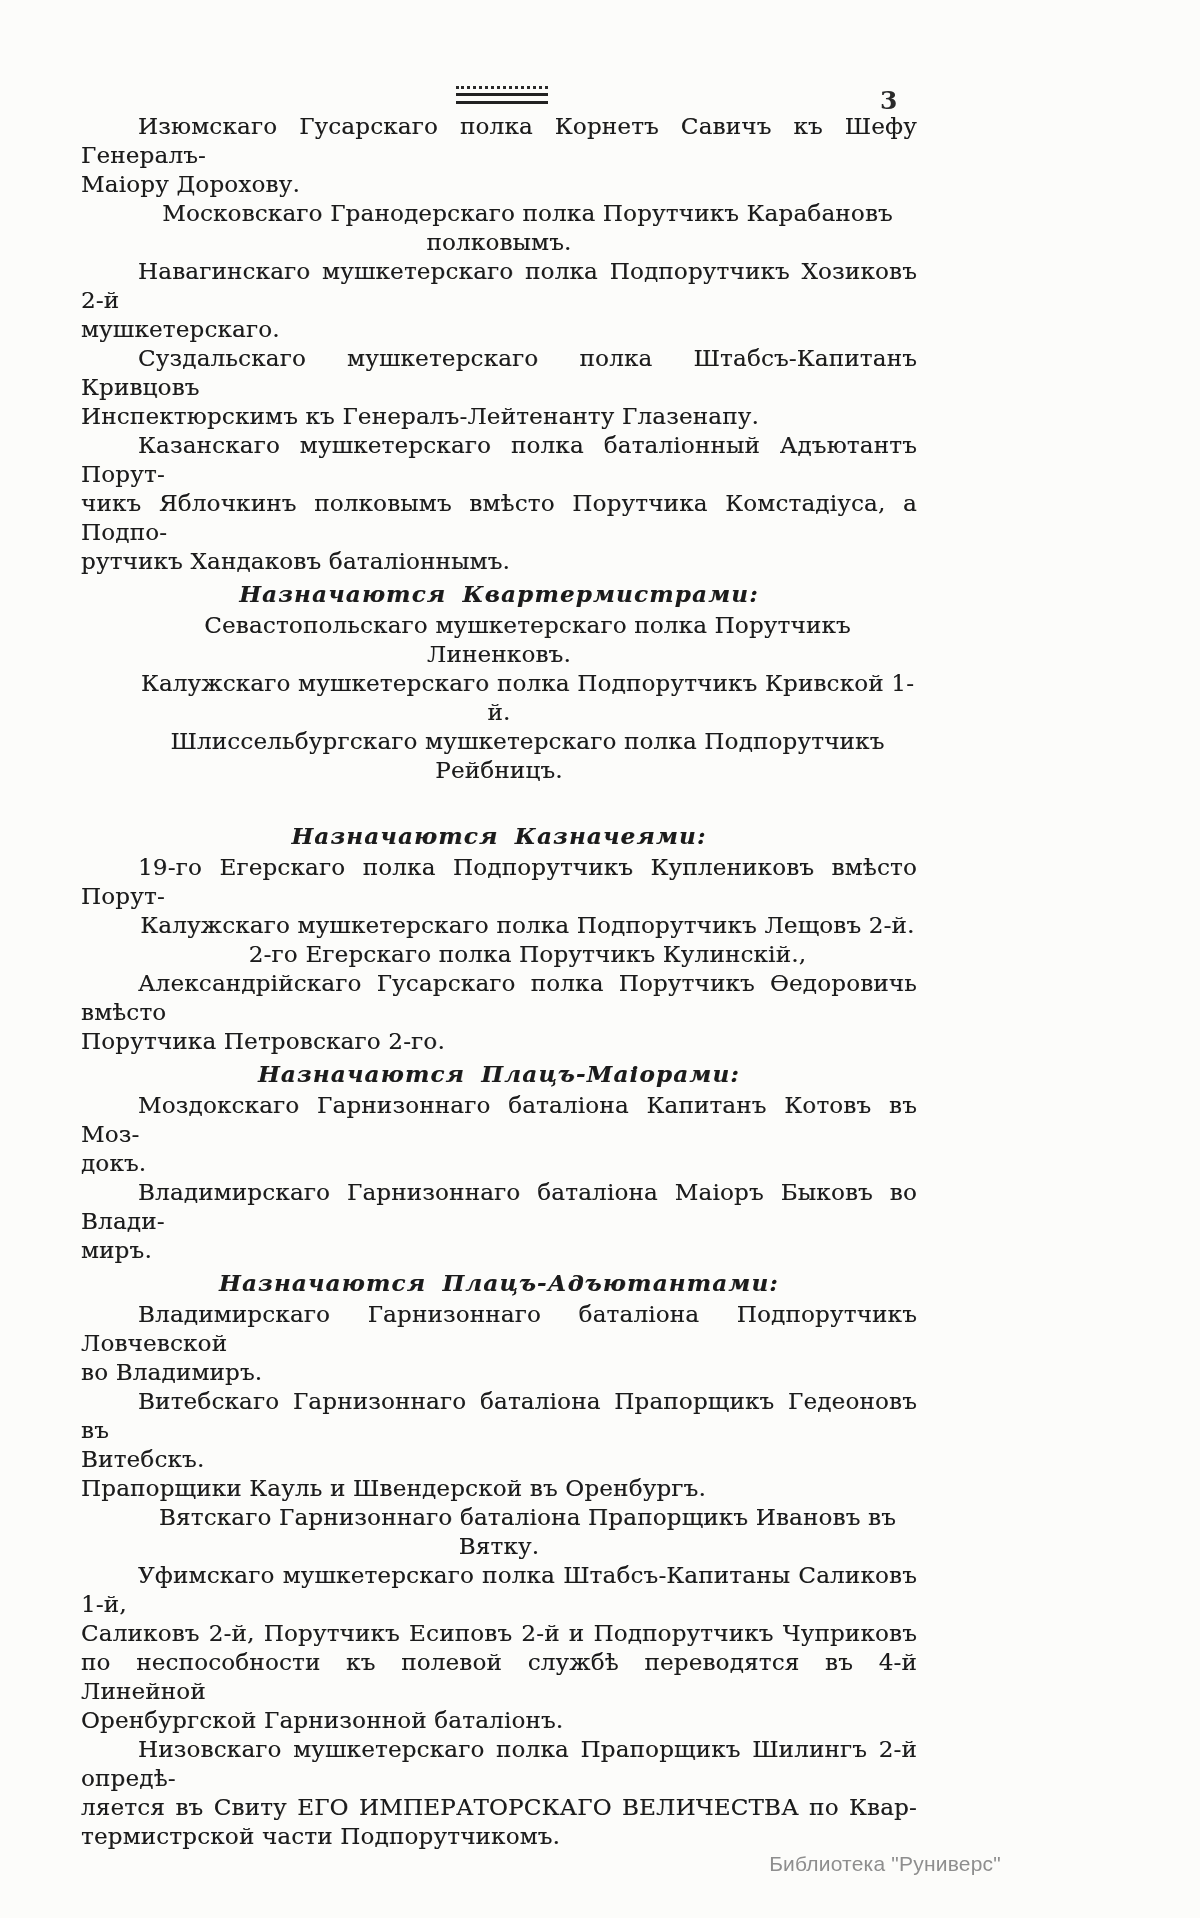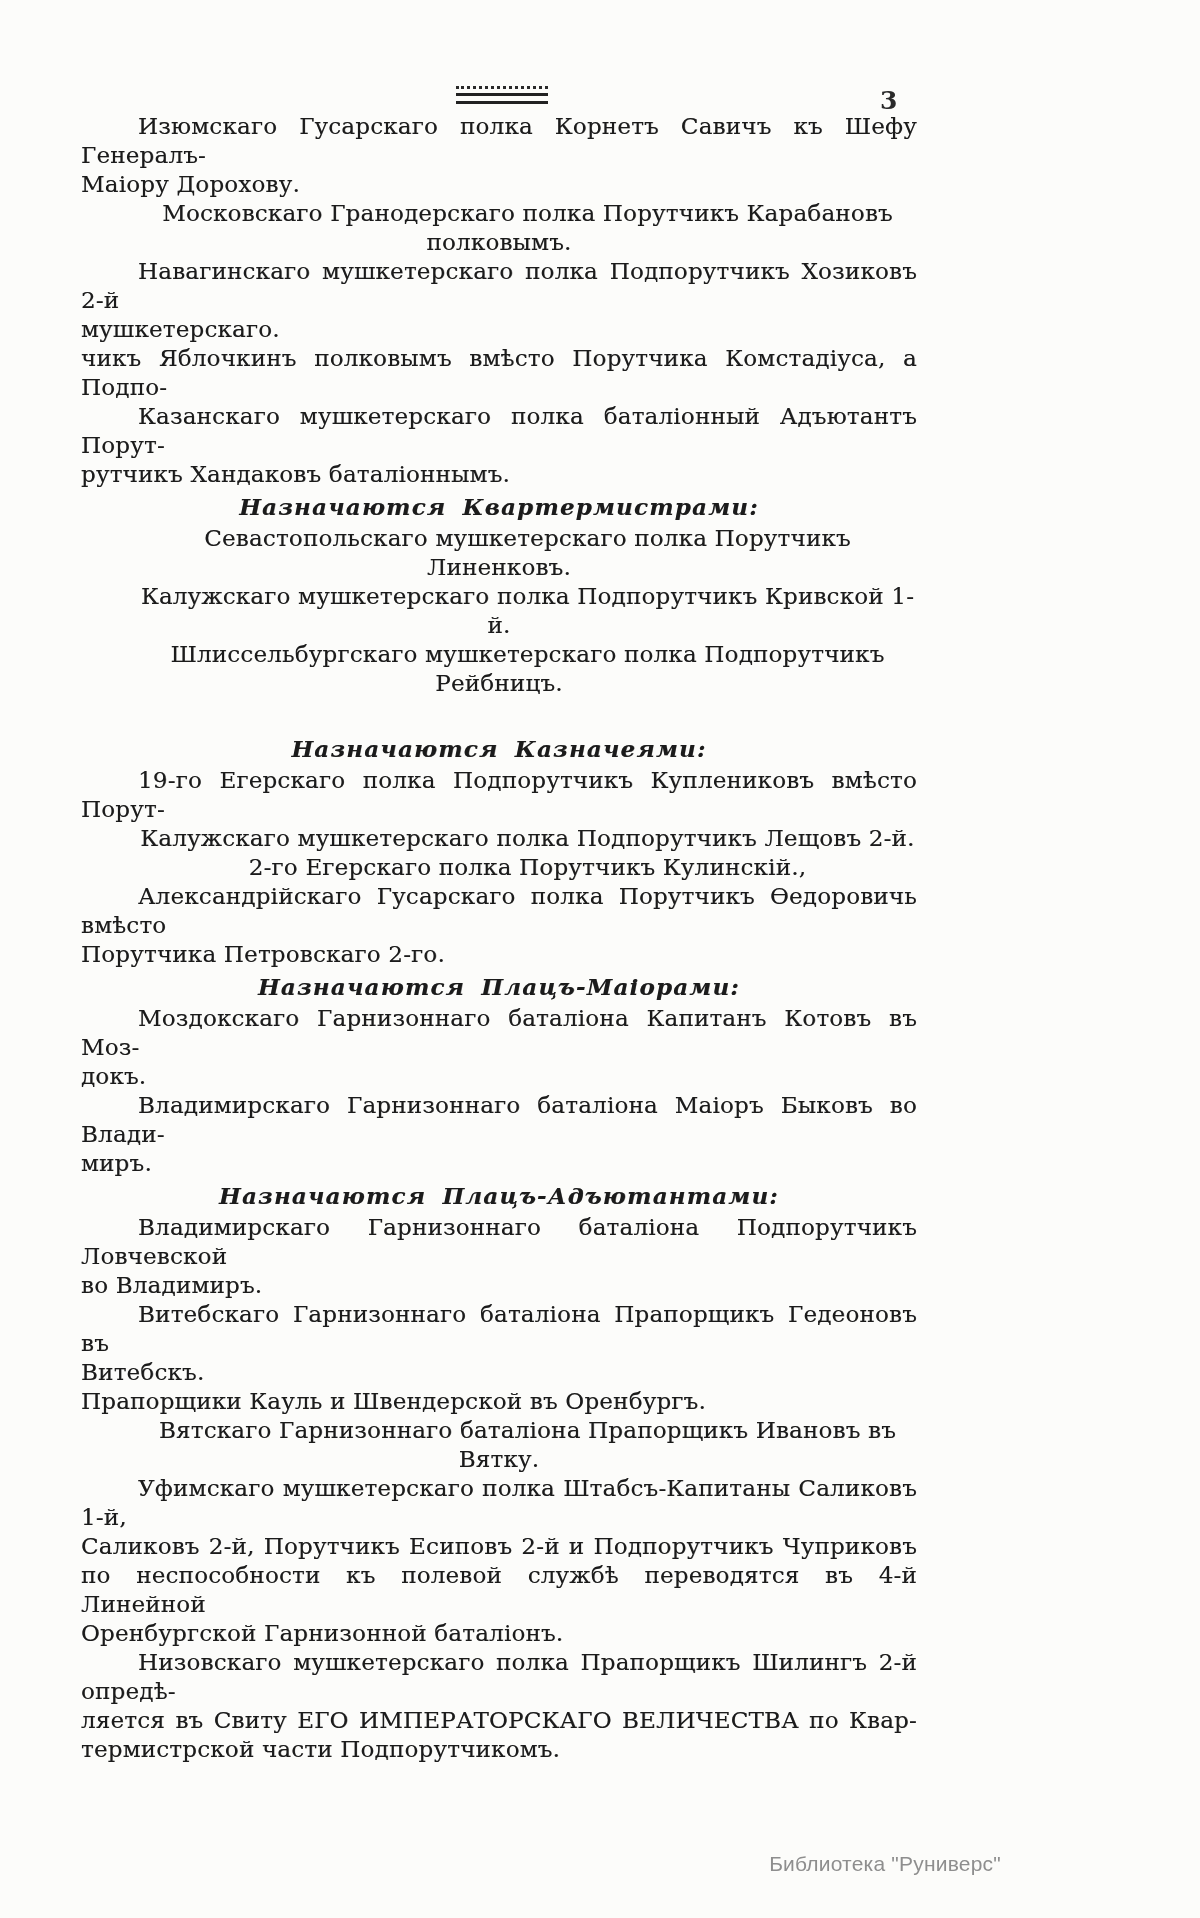--- a/index.html
+++ b/index.html
@@ -67,22 +67,26 @@
         <div class="ln">Маіору Дорохову.</div>
       </div>
       <div class="para">
         <div class="ln fl">Московскаго Гранодерскаго полка Порутчикъ Карабановъ полковымъ.</div>
       </div>
       <div class="para">
         <div class="ln fl jl">Навагинскаго мушкетерскаго полка Подпорутчикъ Хозиковъ 2-й</div>
         <div class="ln">мушкетерскаго.</div>
       </div>
       <div class="para">
+        <div class="ln fl jl">Суздальскаго мушкетерскаго полка Штабсъ-Капитанъ Кривцовъ</div>
+        <div class="ln">Инспектюрскимъ къ Генералъ-Лейтенанту Глазенапу.</div>
+      </div>
+      <div class="para">
+        <div class="ln fl jl">Казанскаго мушкетерскаго полка баталіонный Адъютантъ Порут-</div>
         <div class="ln jl">чикъ Яблочкинъ полковымъ вмѣсто Порутчика Комстадіуса, а Подпо-</div>
-        <div class="ln fl jl">Казанскаго мушкетерскаго полка баталіонный Адъютантъ Порут-</div>
         <div class="ln">рутчикъ Хандаковъ баталіоннымъ.</div>
       </div>
       <div class="hd">Назначаются Квартермистрами:</div>
       <div class="para">
         <div class="ln fl">Севастопольскаго мушкетерскаго полка Порутчикъ Линенковъ.</div>
       </div>
       <div class="para">
         <div class="ln fl">Калужскаго мушкетерскаго полка Подпорутчикъ Кривской 1-й.</div>
       </div>
       <div class="para">

